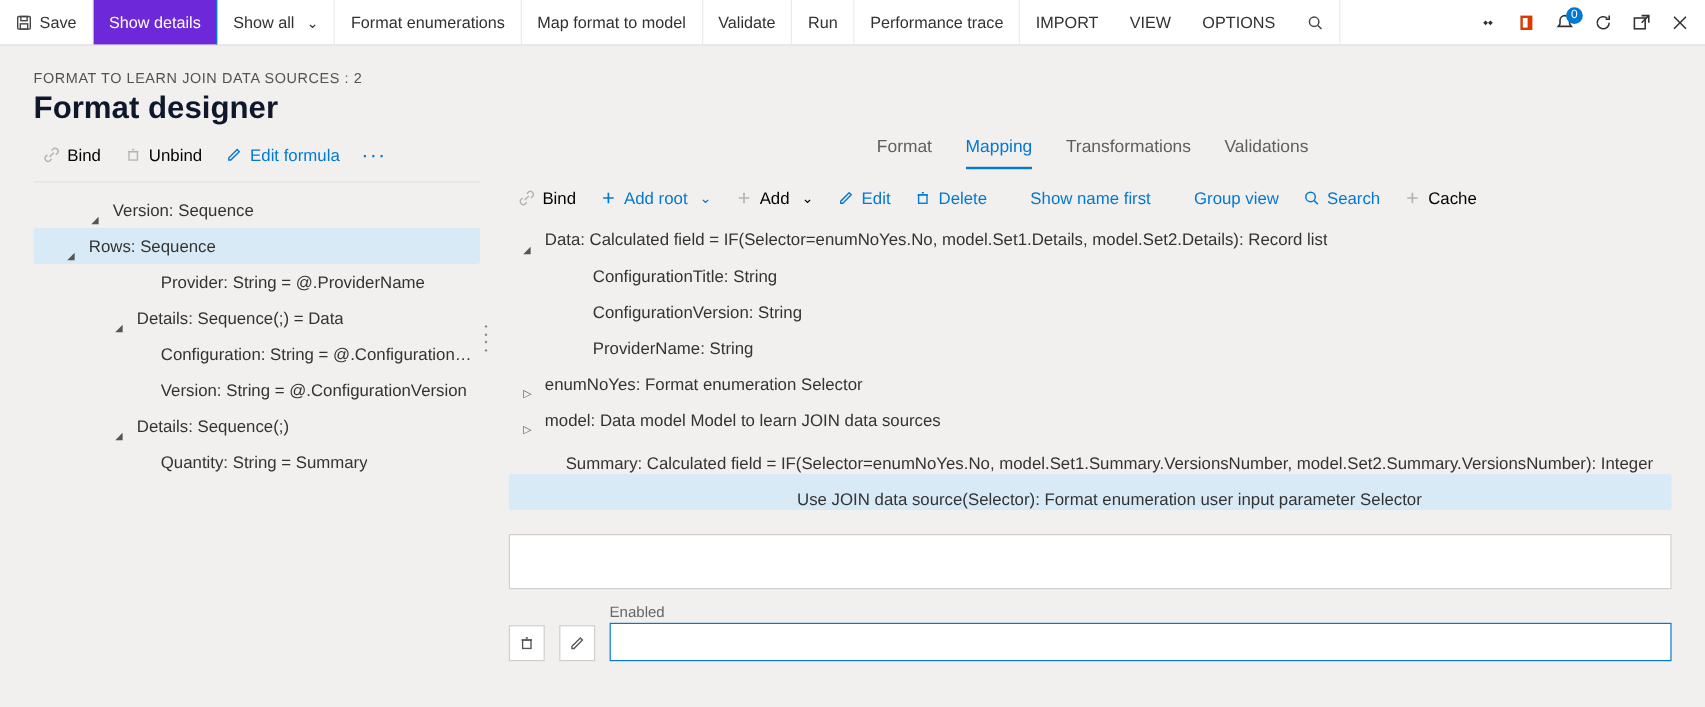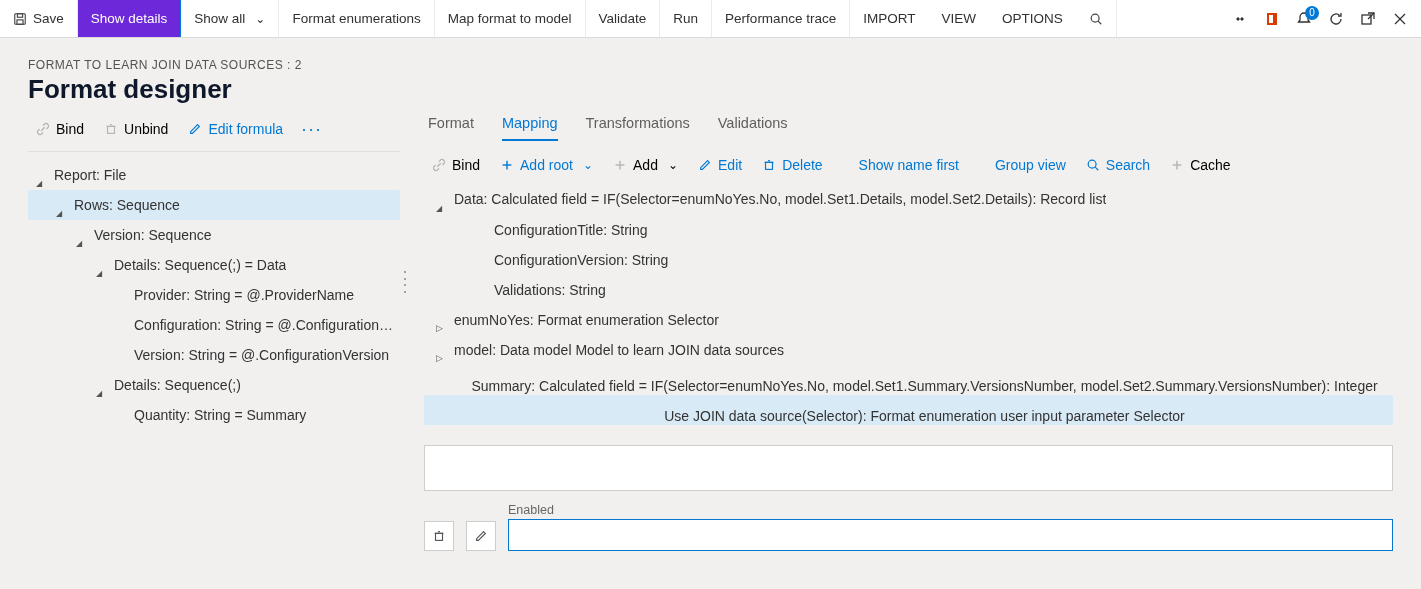--- a/index.html
+++ b/index.html
@@ -68,21 +68,21 @@
   }
   
   .panes {
     display:flex; align-items:flex-start;
     padding: 0 28px 0 28px;
     gap: 24px;
   }
   .pane-left  { width: 372px; flex-shrink:0; }
   .pane-right { flex:1; position:relative; min-width:0; }
   
-  .tabs { display:flex; gap:28px; padding:0 0 0 4px; font-size:14.5px; }
+  .tabs { display:flex; gap:28px; padding:0 0 0 4px; font-size:14.5px;justify-content:center; }
   .tab  { padding: 4px 0 8px 0; cursor:pointer; color:#605e5c; }
   .tab.active { color:#0078d4; border-bottom: 2.5px solid #0078d4; font-weight:500;}
   
   .toolbar2 {
     display:flex; align-items:center; gap:4px;
     padding:12px 0 8px 0; font-size:14px;
     flex-wrap:wrap;
   }
   
   .tree { font-size:14px; line-height:22px; }
@@ -263,39 +263,35 @@
       <div class="tbtn link">
         <svg viewBox="0 0 16 16" fill="none" stroke="#0078d4" stroke-width="1.3">
             <path d="M11 3l2 2-8 8H3v-2z"></path>
           </svg>
         <span>Edit formula</span>
       </div>
       <div class="ellipsis">···</div>
     </div>
 
     <div class="tree">
-      <div class="row ind0">
+      <div class="row ind2">
           <span class="caret open"></span>
-          <span class="node">Report: File</span>
+          <span class="node">Version: Sequence</span>
         </div>
       <div class="row ind1 sel">
           <span class="caret open"></span>
           <span class="node">Rows: Sequence</span>
         </div>
-      <div class="row ind2">
-          <span class="caret open"></span>
-          <span class="node">Version: Sequence</span>
+      <div class="row ind4">
+          <span class="caret none"></span>
+          <span class="node">Provider: String = @.ProviderName</span>
         </div>
       <div class="row ind3">
           <span class="caret open"></span>
           <span class="node">Details: Sequence(;) = Data</span>
-        </div>
-      <div class="row ind4">
-          <span class="caret none"></span>
-          <span class="node">Provider: String = @.ProviderName</span>
         </div>
       <div class="row ind4">
           <span class="caret none"></span>
           <span class="node">Configuration: String = @.ConfigurationTitle</span>
         </div>
       <div class="row ind4">
           <span class="caret none"></span>
           <span class="node">Version: String = @.ConfigurationVersion</span>
         </div>
       <div class="row ind3">
@@ -394,21 +390,21 @@
       <div class="row r-ind2">
           <span class="caret none"></span>
           <span class="node">ConfigurationTitle: String</span>
         </div>
       <div class="row r-ind2">
           <span class="caret none"></span>
           <span class="node">ConfigurationVersion: String</span>
         </div>
       <div class="row r-ind2">
           <span class="caret none"></span>
-          <span class="node">Validations: String</span>
+          <span class="node">ProviderName: String</span>
         </div>
       <div class="row r-ind0">
           <span class="caret closed"></span>
           <span class="node">enumNoYes: Format enumeration Selector</span>
         </div>
       <div class="row r-ind0">
           <span class="caret closed"></span>
           <span class="node">model: Data model Model to learn JOIN data sources</span>
         </div>
       <div class="row r-ind1">

